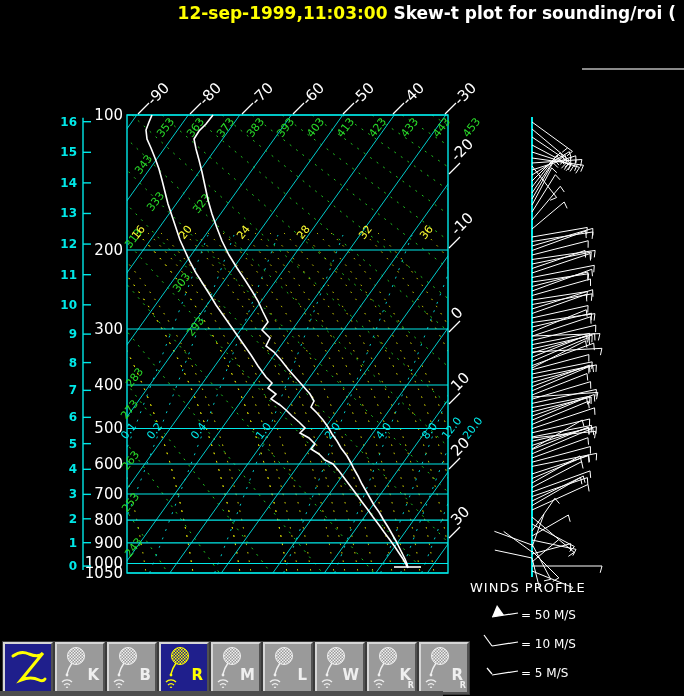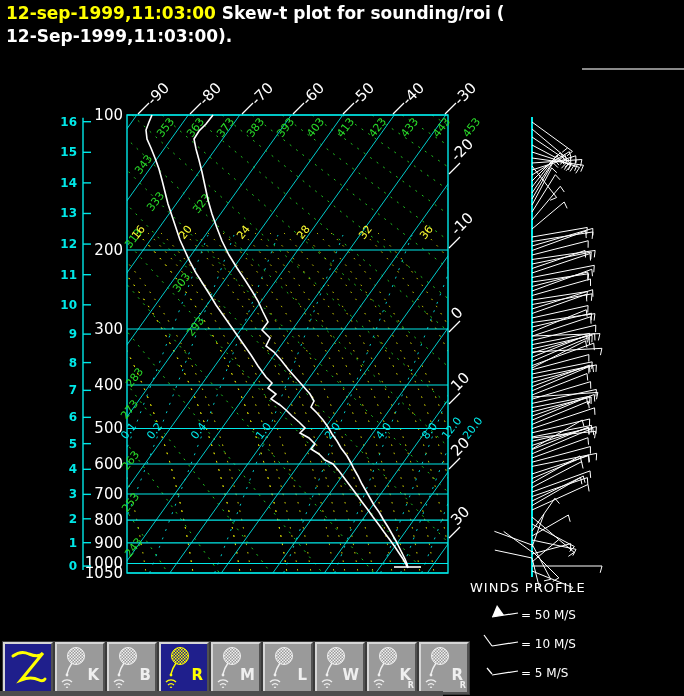--- a/index.html
+++ b/index.html
@@ -1,17 +1,17 @@
 <!DOCTYPE html>
 <html><head>
 <meta charset="utf-8">
 <style>
   html,body{margin:0;padding:0;background:#000;width:684px;height:696px;overflow:hidden;
     font-family:"DejaVu Sans","Liberation Sans",sans-serif;}
-  #screen{position:relative;width:568px;height:696px;background:#000;}
+  #screen{position:relative;width:568px;height:696px;background:#000;text-align:right;}
   #title{position:absolute;left:6px;top:2px;width:670px;font-size:17px;font-weight:bold;
     color:#fff;line-height:23px;letter-spacing:0px;}
   #title .ts{color:#ffff00;}
   #deco-line{position:absolute;left:582px;top:68px;width:102px;height:2px;background:#8a8a8a;}
   #plot{position:absolute;left:0;top:0;}
   #toolbar{position:absolute;left:3px;top:642px;display:flex;}
   .tbtn{width:46px;height:48px;margin-right:2px;background:#9a9a9a;position:relative;
     border-top:2px solid #d6d6d6;border-left:2px solid #d6d6d6;
     border-bottom:2px solid #515151;border-right:2px solid #515151;
     outline:1px solid #3a3a3a;cursor:pointer;display:flex;align-items:center;justify-content:center;}
@@ -22,21 +22,20 @@
   .tbtn .sub{position:absolute;right:1px;bottom:2px;color:#efefef;font-weight:bold;font-size:8px;}
   .tbtn svg{position:absolute;left:2px;top:2px;}
   #toolbar-strip{position:absolute;left:0;top:691px;width:443px;height:5px;background:#4d4d4d;}
 </style>
 </head>
 <body>
 
 <div id="screen">
   <div id="title">
     <span class="ts">12-sep-1999,11:03:00</span><span> Skew-t plot for sounding/roi (</span><br>
-    <span>12-Sep-1999,11:03:00).</span>
   </div>
   <div id="deco-line"></div>
   <svg id="plot" width="684" height="696">
       <defs>
         <clipPath id="box">
           <rect x="127" y="115" width="321" height="458"></rect>
         </clipPath>
       </defs>
       <g clip-path="url(#box)">
         <line x1="-168" y1="115" x2="116.5" y2="573" stroke="#1fc11f" stroke-width="1" stroke-dasharray="2 6"></line>

